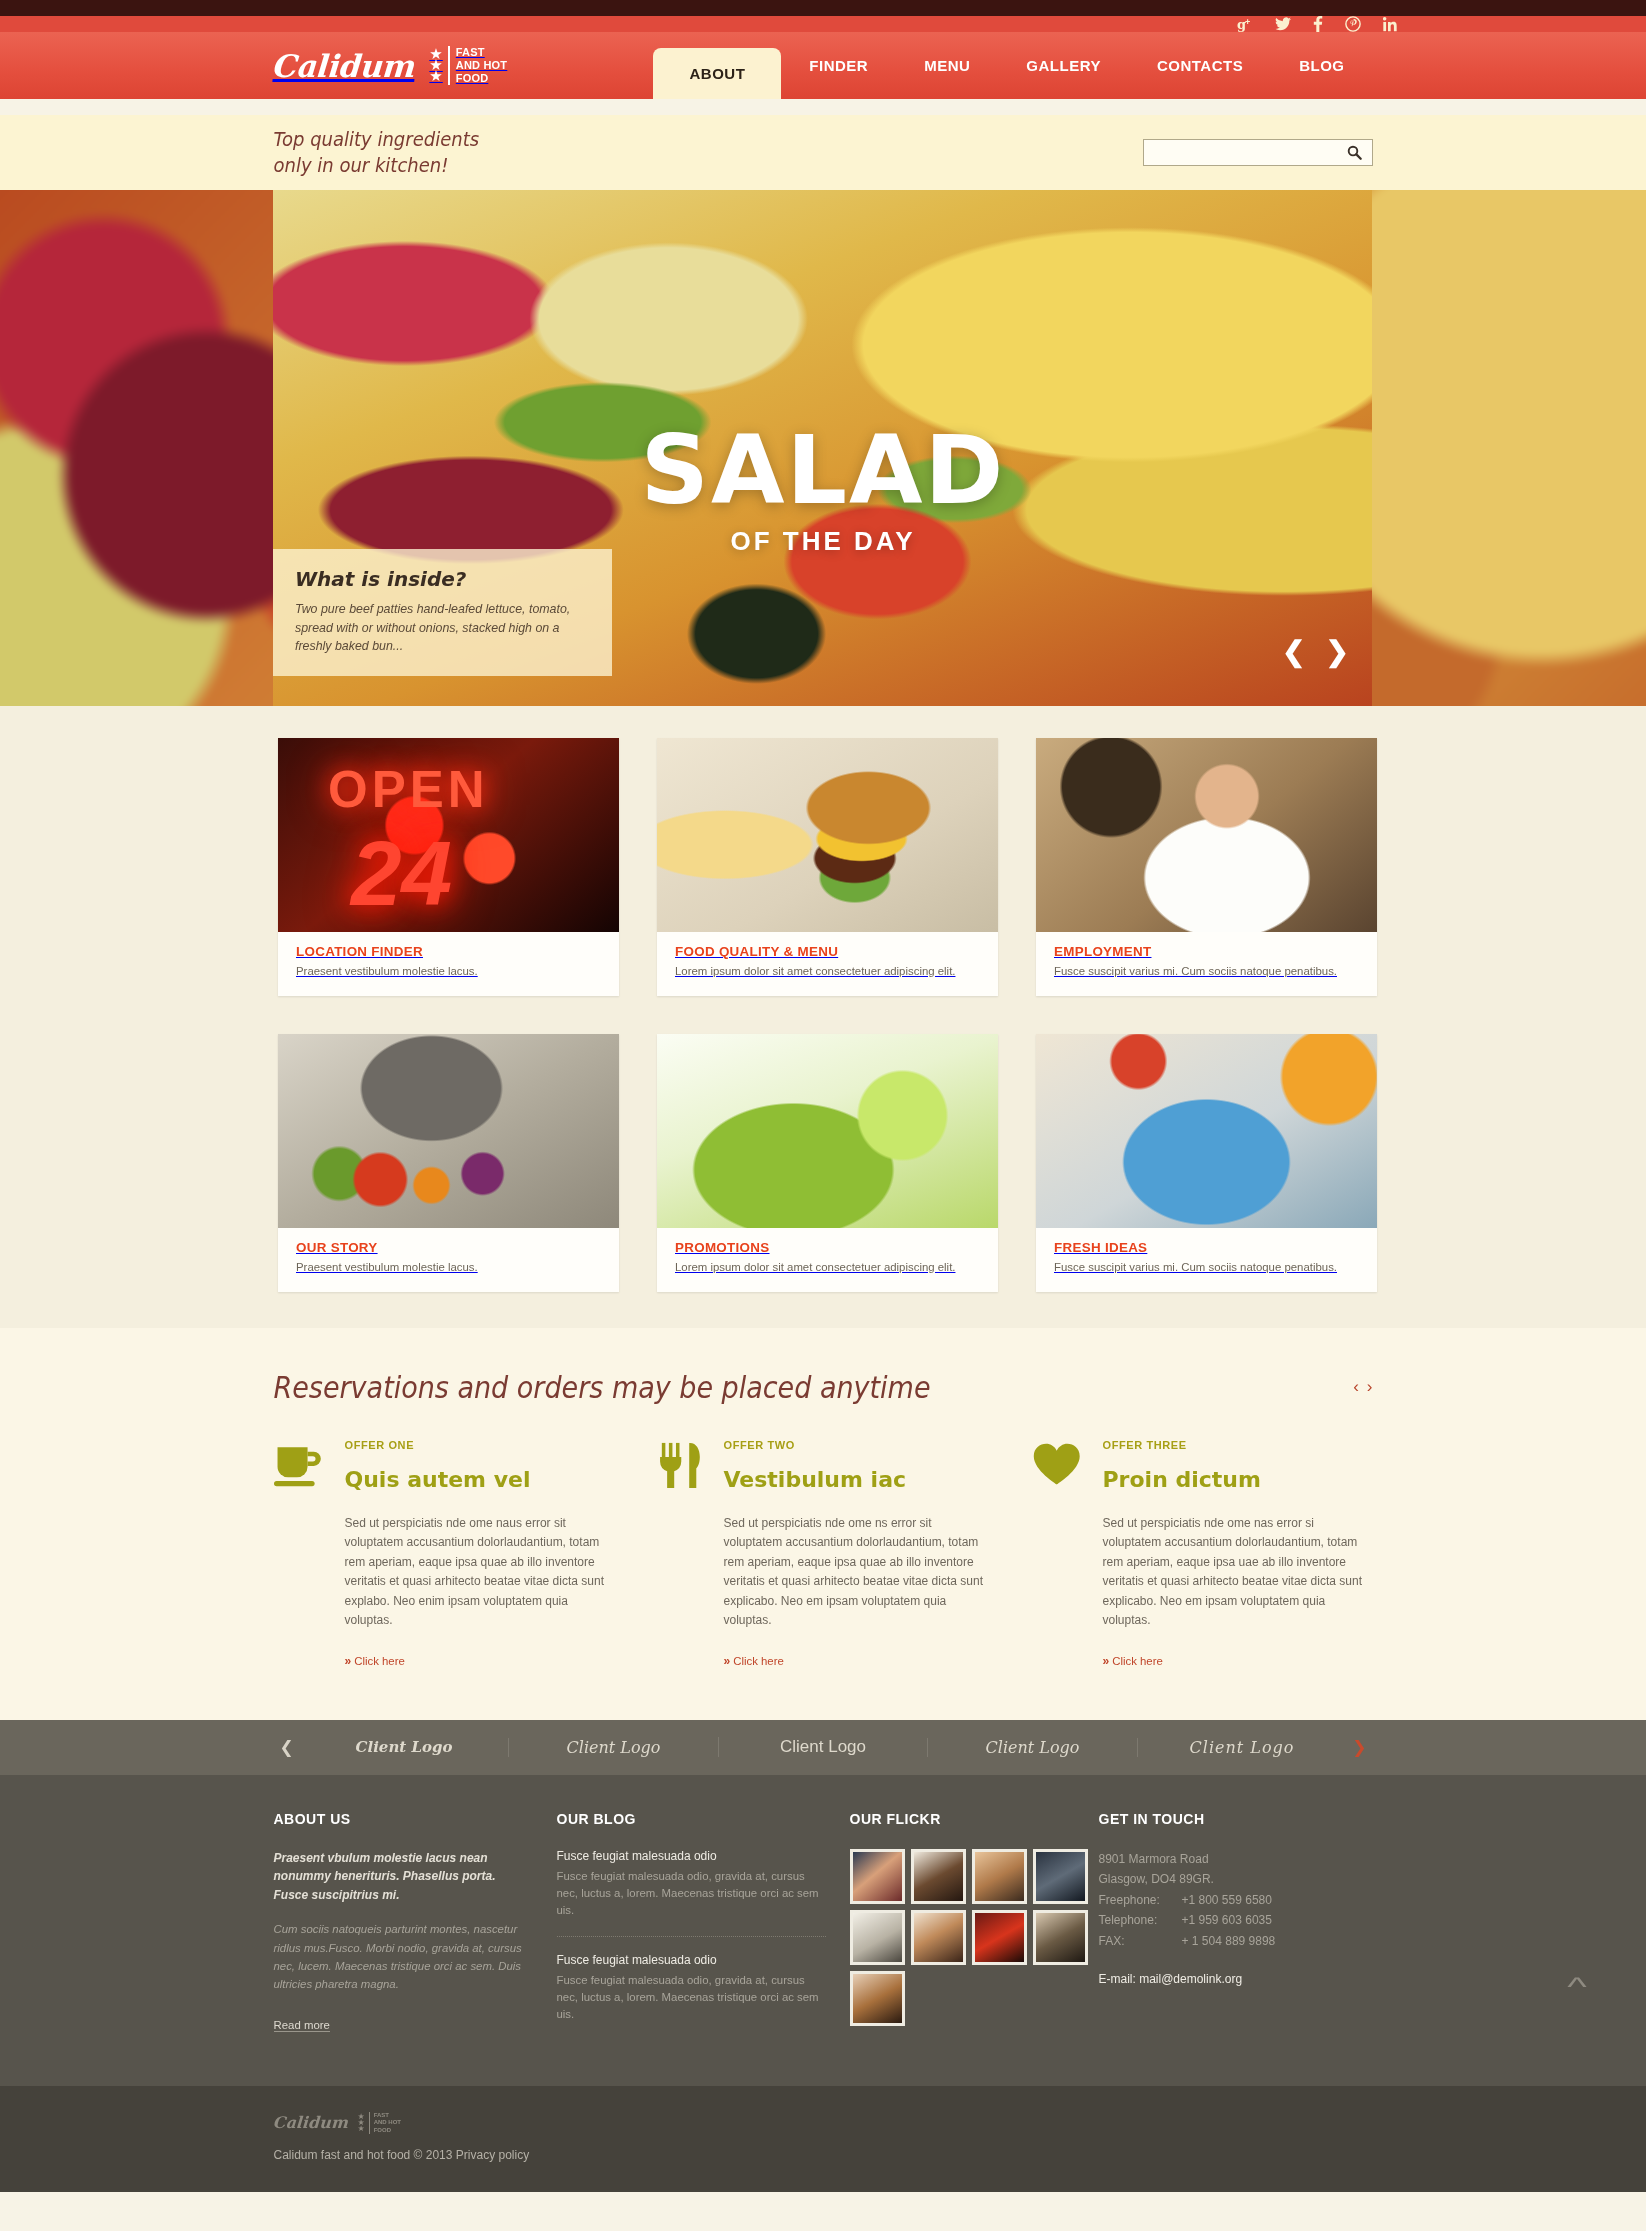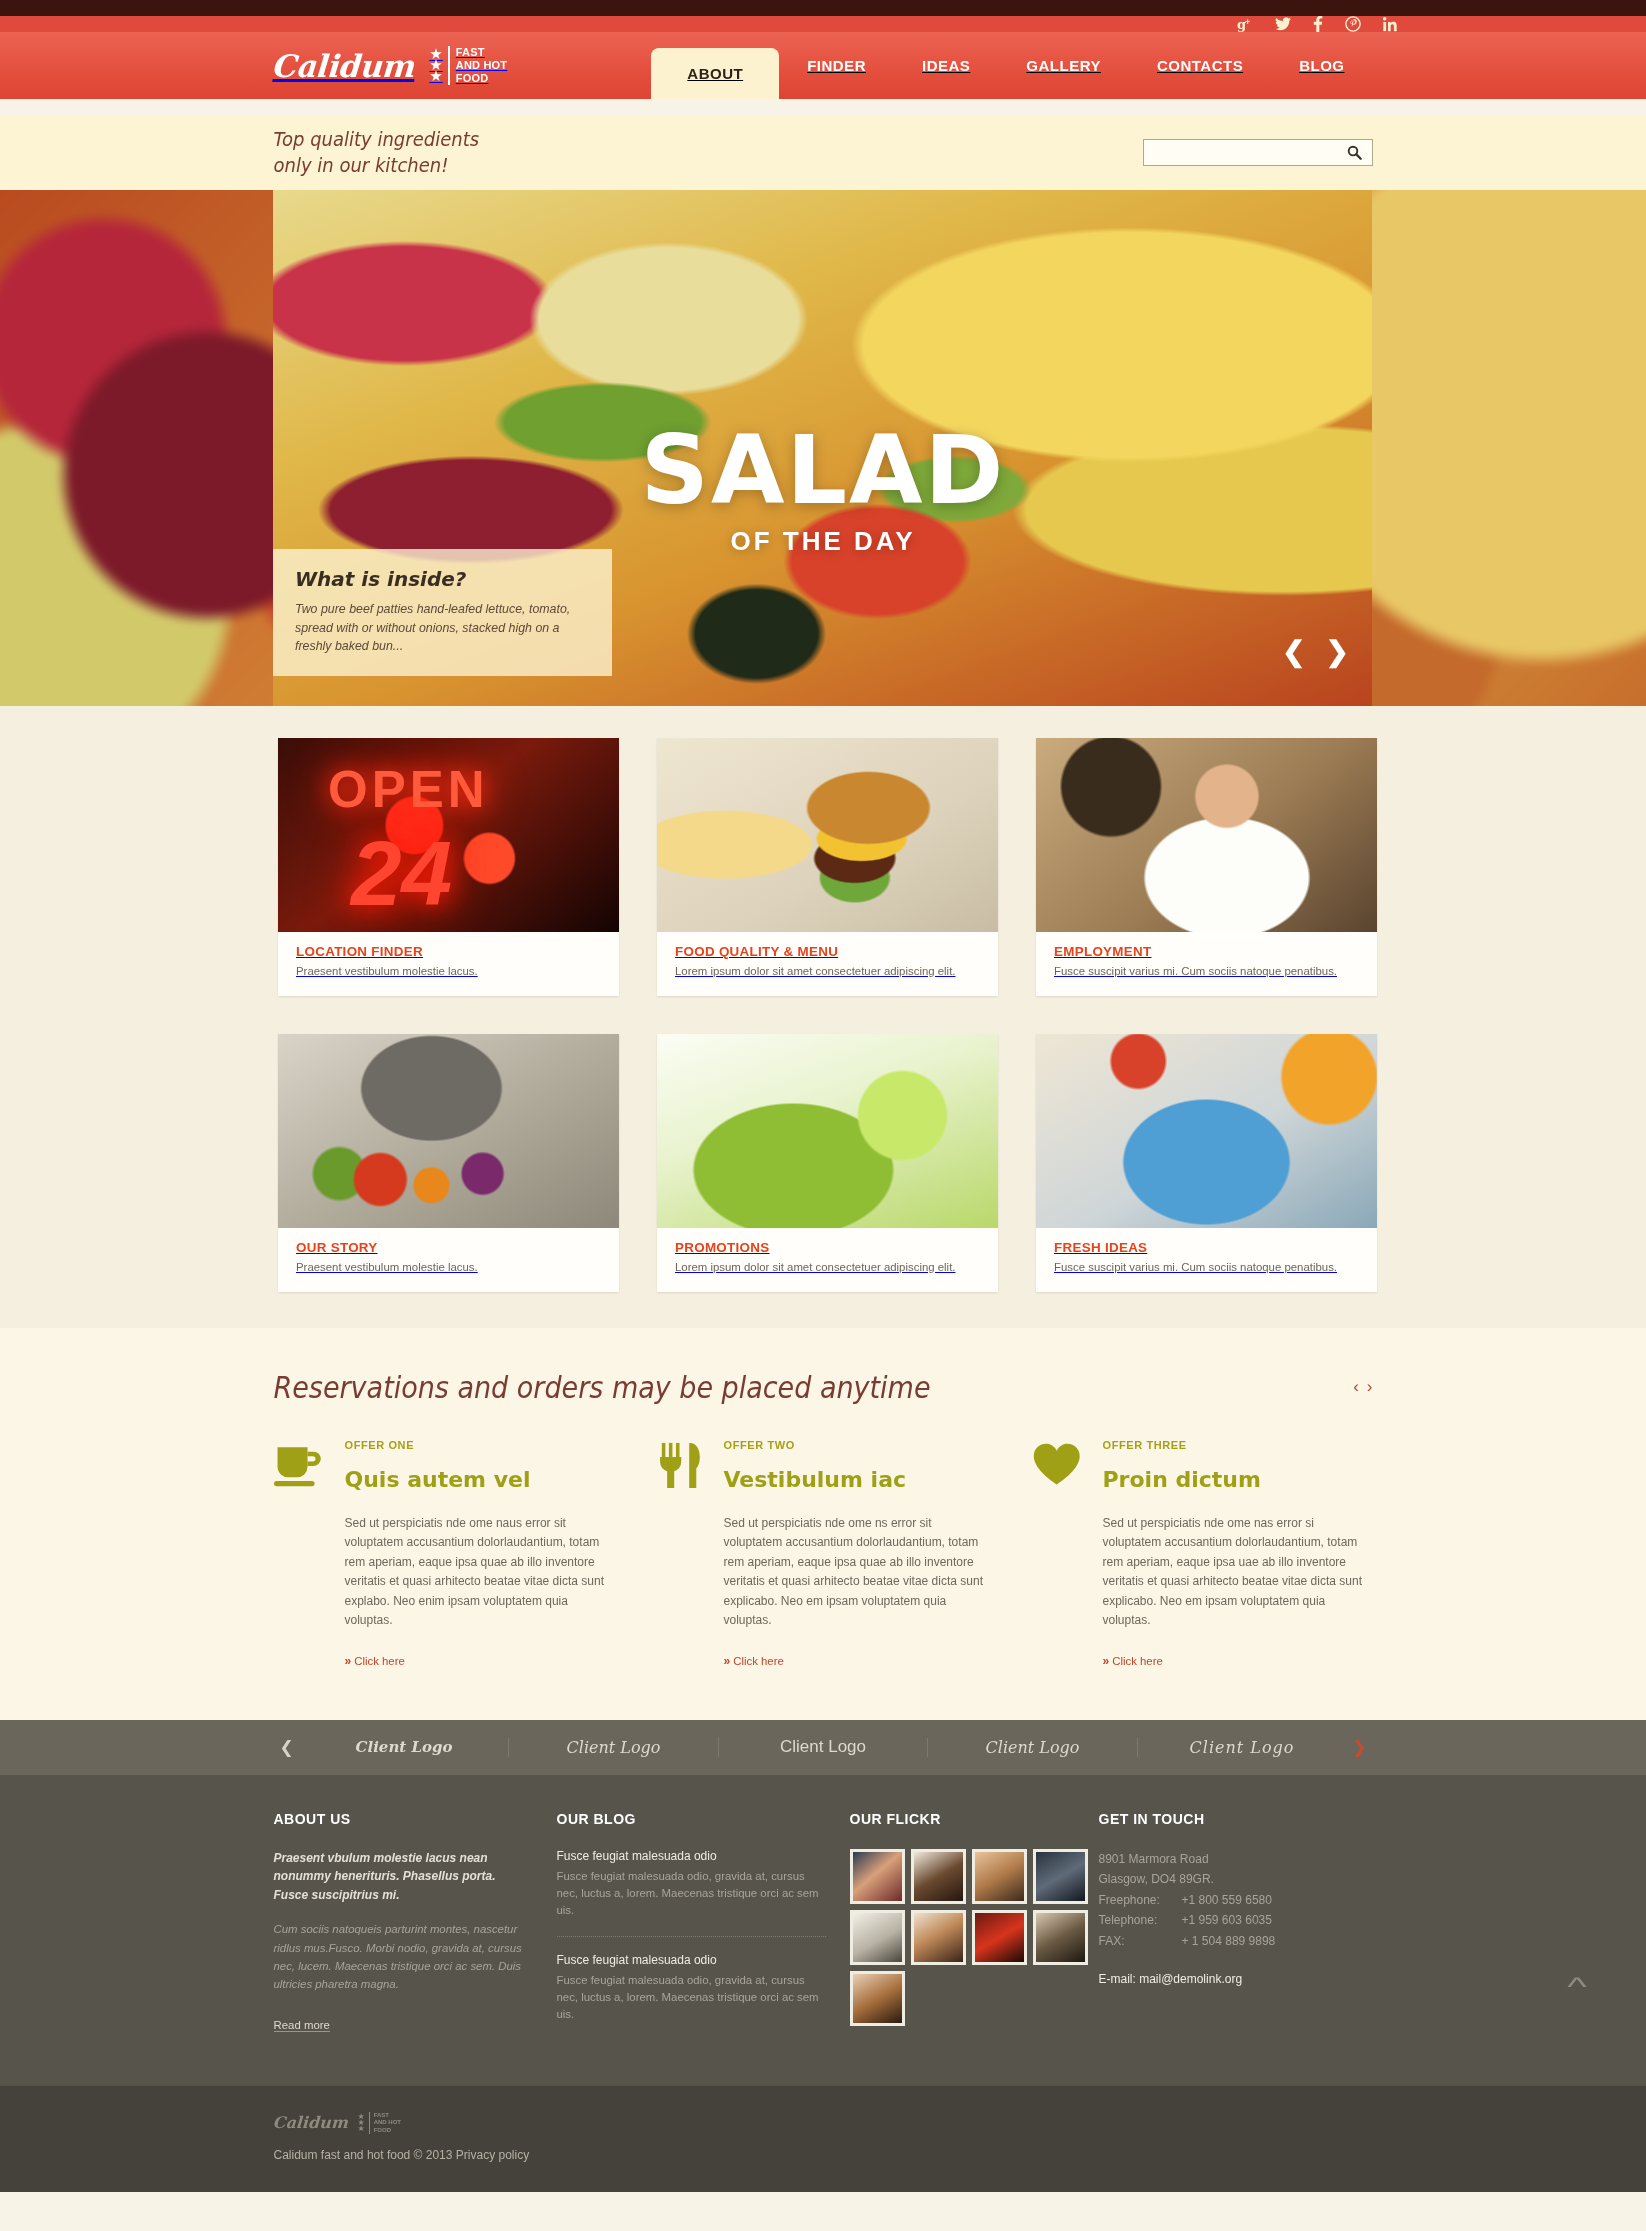--- a/index.html
+++ b/index.html
@@ -56,21 +56,21 @@
     margin-left:14px; line-height:0.72;
   }
   .logo-stars span { color:#fff; font-size:15px; }
   .logo-tag {
     border-left:2px solid #fff;
     margin-left:5px; padding-left:6px;
     color:#fff; font-size:11px; font-weight:bold;
     line-height:1.18; letter-spacing:0.2px;
   }
 
-  .nav { margin-left:auto; display:flex; align-items:center;text-decoration:underline; }
+  .nav { margin-left:auto; display:flex; align-items:center; }
   .nav a {
     color:#fff; text-decoration:none;
     font-size:15px; font-weight:bold;
     letter-spacing:0.5px;
     padding:0 28px;
     line-height:67px;
     display:block;
   }
   .nav a.active {
     background:#fcf2d0; color:#2c2218;
@@ -442,21 +442,21 @@
         </span>
         <span class="logo-tag">
           <span>FAST</span><br>
           <span>AND HOT</span><br>
           <span>FOOD</span>
         </span>
       </a>
       <nav class="nav">
         <a href="#" class="active">ABOUT</a>
         <a href="#">FINDER</a>
-        <a href="#">IDEAS</a>
+        <a href="#">MENU</a>
         <a href="#">GALLERY</a>
         <a href="#">CONTACTS</a>
         <a href="#">BLOG</a>
       </nav>
     </div>
   </div>
 
   <div class="tagbar">
     <div class="tagbar-inner">
       <div class="tagline">

